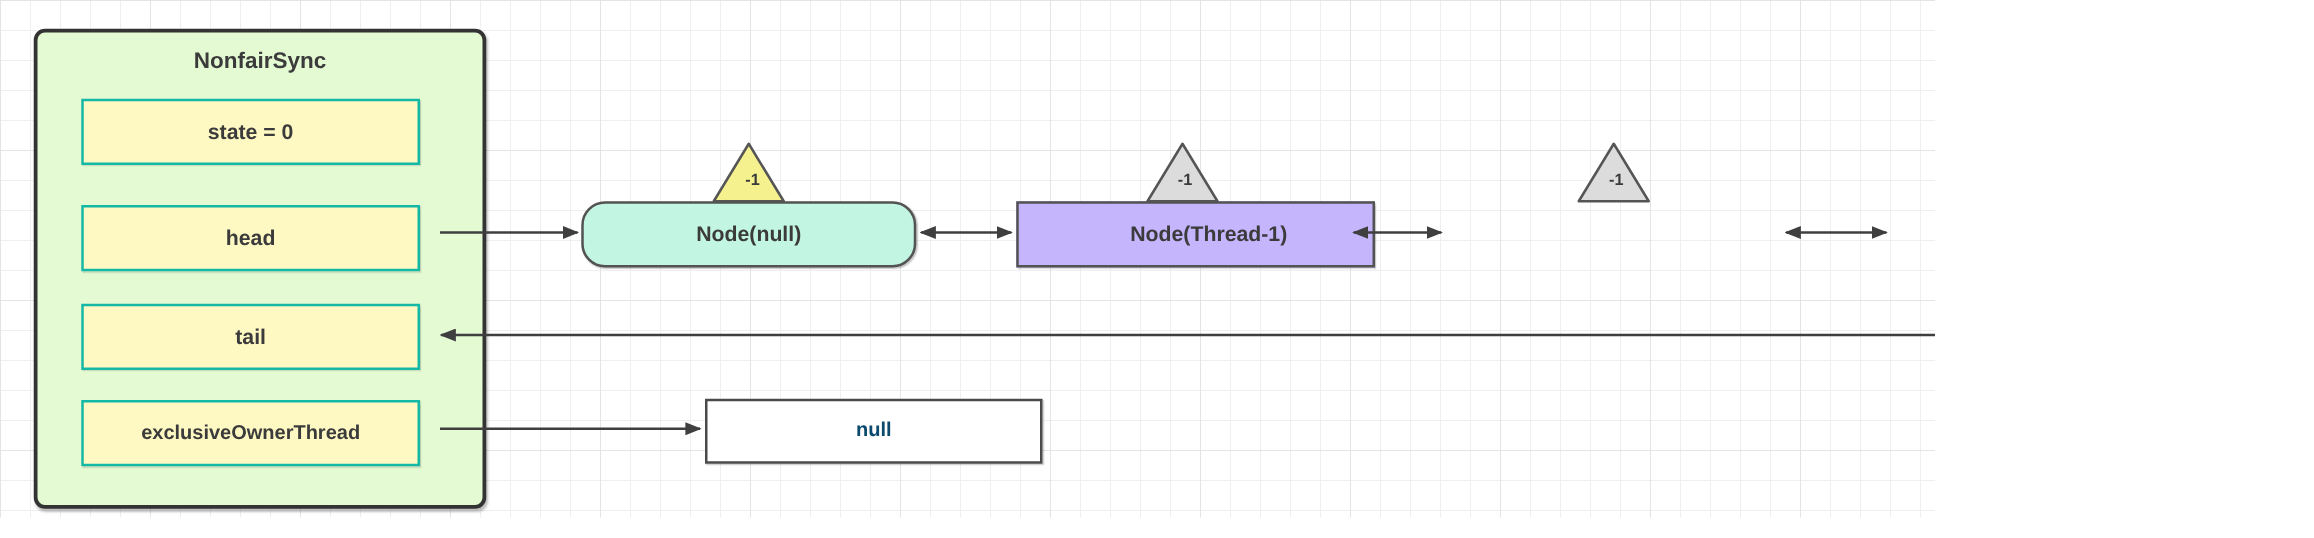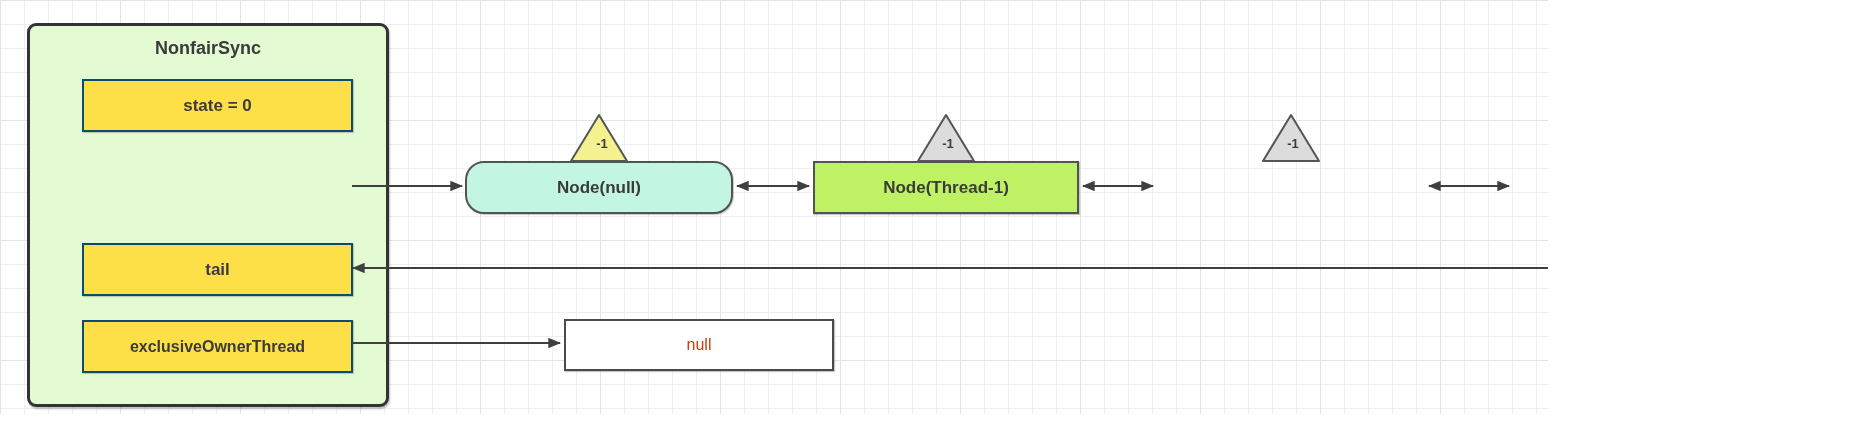--- a/index.html
+++ b/index.html
@@ -41,24 +41,24 @@
     position: absolute;
     left: 0; top: 12px;
     width: 100%;
     text-align: center;
     font-size: 18px;
     font-weight: bold;
     color: #3b3b3b;
   }
   .field {
     position: absolute;
-    left: 52px;
+    left: 35px;
     width: 267px; height: 49px;
-    background: #fde047;
-    border: 2px solid #0c4a6e;
+    background: #fef9c3;
+    border: 2px solid #14b8a6;
     display: flex;
     align-items: center;
     justify-content: center;
     font-size: 17px;
     font-weight: bold;
     color: #3b3b3b;
     box-shadow: 1px 1px 1px rgba(0,0,0,0.18);
   }
   .field-state { top: 53px; }
   .field-head  { top: 138px; }
@@ -71,37 +71,37 @@
     border: 2px solid #535353;
     display: flex;
     align-items: center;
     justify-content: center;
     font-size: 17px;
     font-weight: bold;
     color: #3b3b3b;
     box-shadow: 1px 1px 1px rgba(0,0,0,0.22);
   }
   .node--mint { background: #c2f6e2; border-radius: 19px; }
-  .node--gray { background: #bef264; }
+  .node--gray { background: #c4b5fd; padding-left: 21px; }
   .node-0 { left: 465px; width: 264px; }
   .node-1 { left: 813px; width: 262px; }
   .node-2 { left: 1157px; width: 264px; }
   .node-3 { left: 1513px; width: 266px; }
   .nullbox {
     position: absolute;
     left: 564px; top: 319px;
     width: 266px; height: 48px;
     background: #ffffff;
     border: 2px solid #4a4a4a;
     display: flex;
     align-items: center;
     justify-content: center;
     font-size: 16px;
-    font-weight: normal;
-    color: #c2410c;
+    font-weight: bold;
+    color: #0c4a6e;
     box-shadow: 1px 1px 1px rgba(0,0,0,0.22);
   }
   .overlay {
     position: absolute;
     left: 0; top: 0;
     width: 1851px;
     height: 430px;
     pointer-events: none;
   }
   .connector {
@@ -131,20 +131,21 @@
 </head>
 <body>
 
 <div class="canvas">
 
   <div class="grid"></div>
 
   <div class="sync-box">
     <div class="sync-title">NonfairSync</div>
     <div class="field field-state">state = 0</div>
+    <div class="field field-head">head</div>
     <div class="field field-owner">exclusiveOwnerThread</div>
     <div class="field field-tail">tail</div>
   </div>
 
   <div class="node node--mint node-0">Node(null)</div>
   <div class="node node--gray node-1">Node(Thread-1)</div>
 
   <div class="nullbox">null</div>
 
   <svg class="overlay" xmlns="http://www.w3.org/2000/svg">

